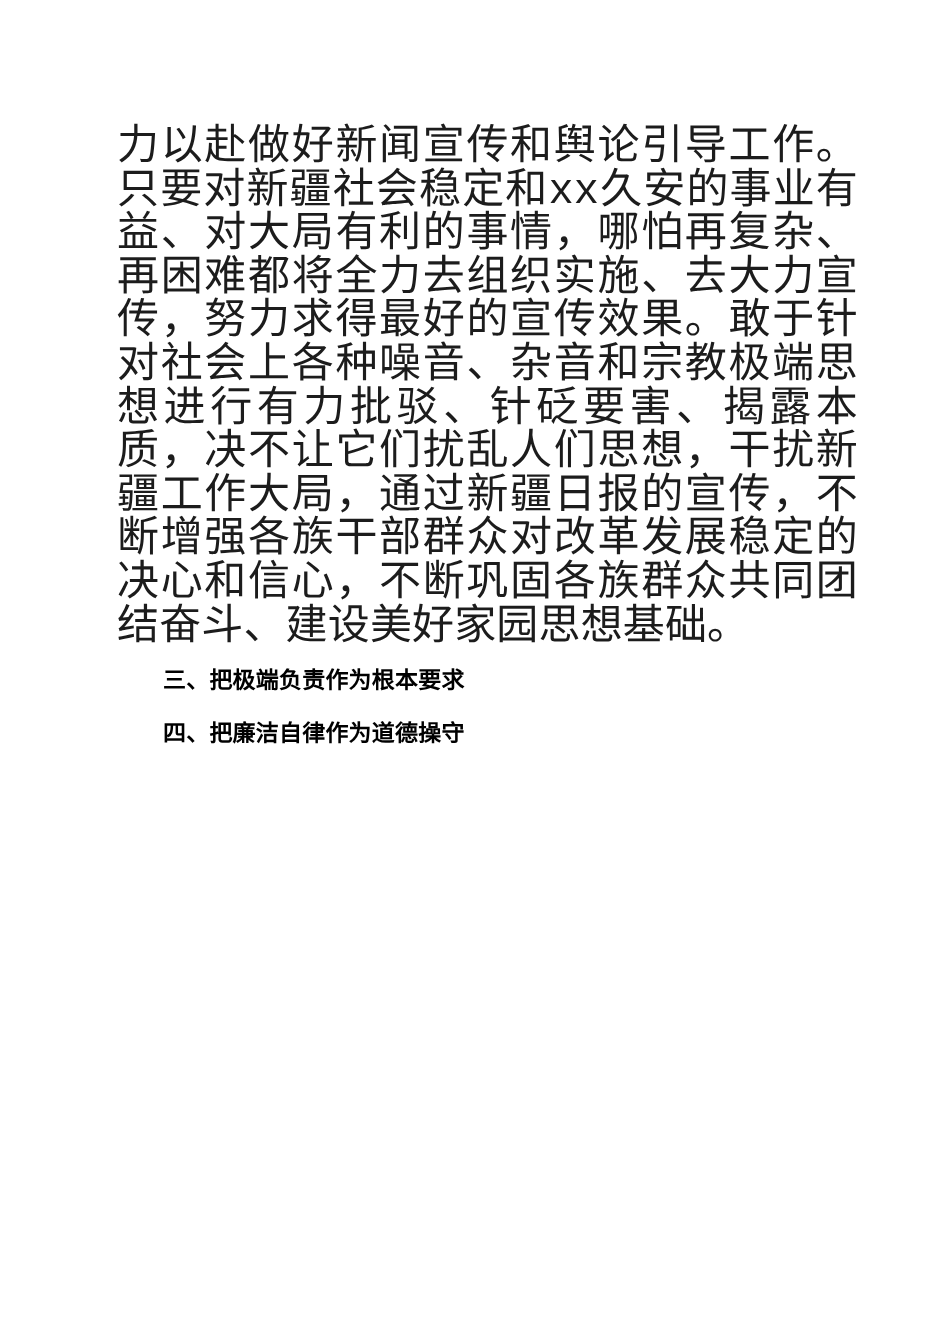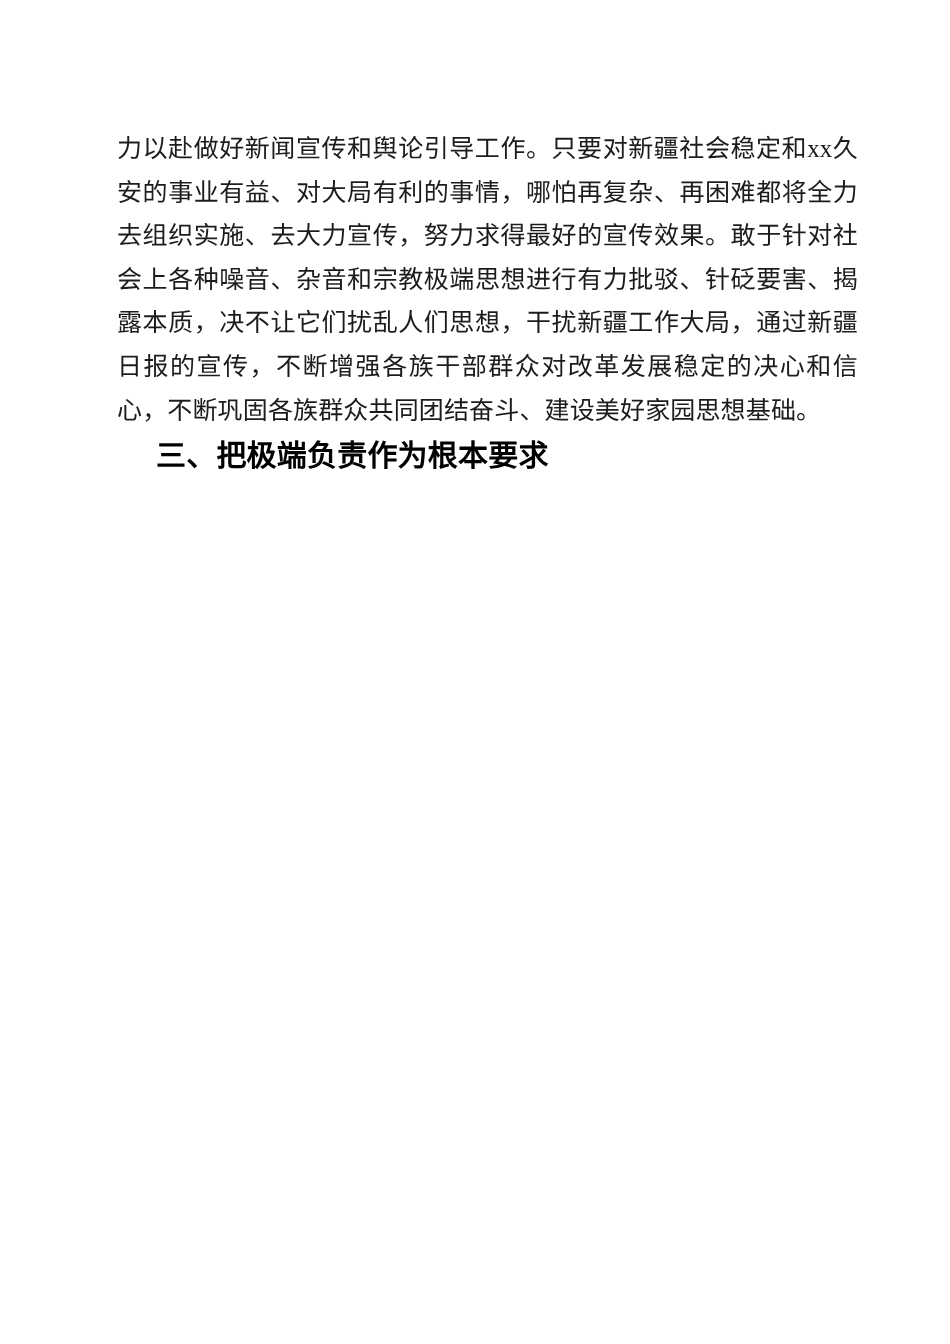--- a/index.html
+++ b/index.html
@@ -20,22 +20,22 @@
 
   .content {
     position: absolute;
     left: 117px;
     top: 127px;
     width: 741px;
   }
 
   
   .para {
-    font-family: Liberation Serif, serif;
-    font-size: 25px;
+    font-family: Liberation Mono, monospace;
+    font-size: 42px;
     line-height: 43.6px;
     color: #1c1c1c;
     margin: 0;
     text-align: justify;
     text-align-last: left;
     text-justify: inter-character;
     letter-spacing: 0.15px;
     word-break: break-all;
     font-weight: 400;
     -webkit-font-smoothing: antialiased;
@@ -45,25 +45,25 @@
     text-indent: 64px;
   }
 
   .para.cont {
     text-indent: 0;
   }
 
   
   .heading {
     font-family: "DejaVu Sans", "Liberation Sans", sans-serif;
-    font-size: 30px;
+    font-size: 23px;
     line-height: 43.6px;
     color: #000000;
     font-weight: 700;
-    margin: 2px;
+    margin: 9px;
     text-indent: 37px;
     letter-spacing: 0.2px;
     white-space: nowrap;
   }
 
   .blank-tail {
     height: 1px;
   }
 </style>
 </head>
@@ -71,19 +71,20 @@
 
 <div class="page">
 
   <div class="content">
 
     <p class="para cont">力以赴做好新闻宣传和舆论引导工作。只要对新疆社会稳定和xx久安的事业有益、对大局有利的事情，哪怕再复杂、再困难都将全力去组织实施、去大力宣传，努力求得最好的宣传效果。敢于针对社会上各种噪音、杂音和宗教极端思想进行有力批驳、针砭要害、揭露本质，决不让它们扰乱人们思想，干扰新疆工作大局，通过新疆日报的宣传，不断增强各族干部群众对改革发展稳定的决心和信心，不断巩固各族群众共同团结奋斗、建设美好家园思想基础。</p>
 
     <h2 class="heading">三、把极端负责作为根本要求</h2>
 
 
+    <h2 class="heading">四、把廉洁自律作为道德操守</h2>
 
 
     <div class="blank-tail"></div>
 
   </div>
 
 </div>
 
 </body></html>

